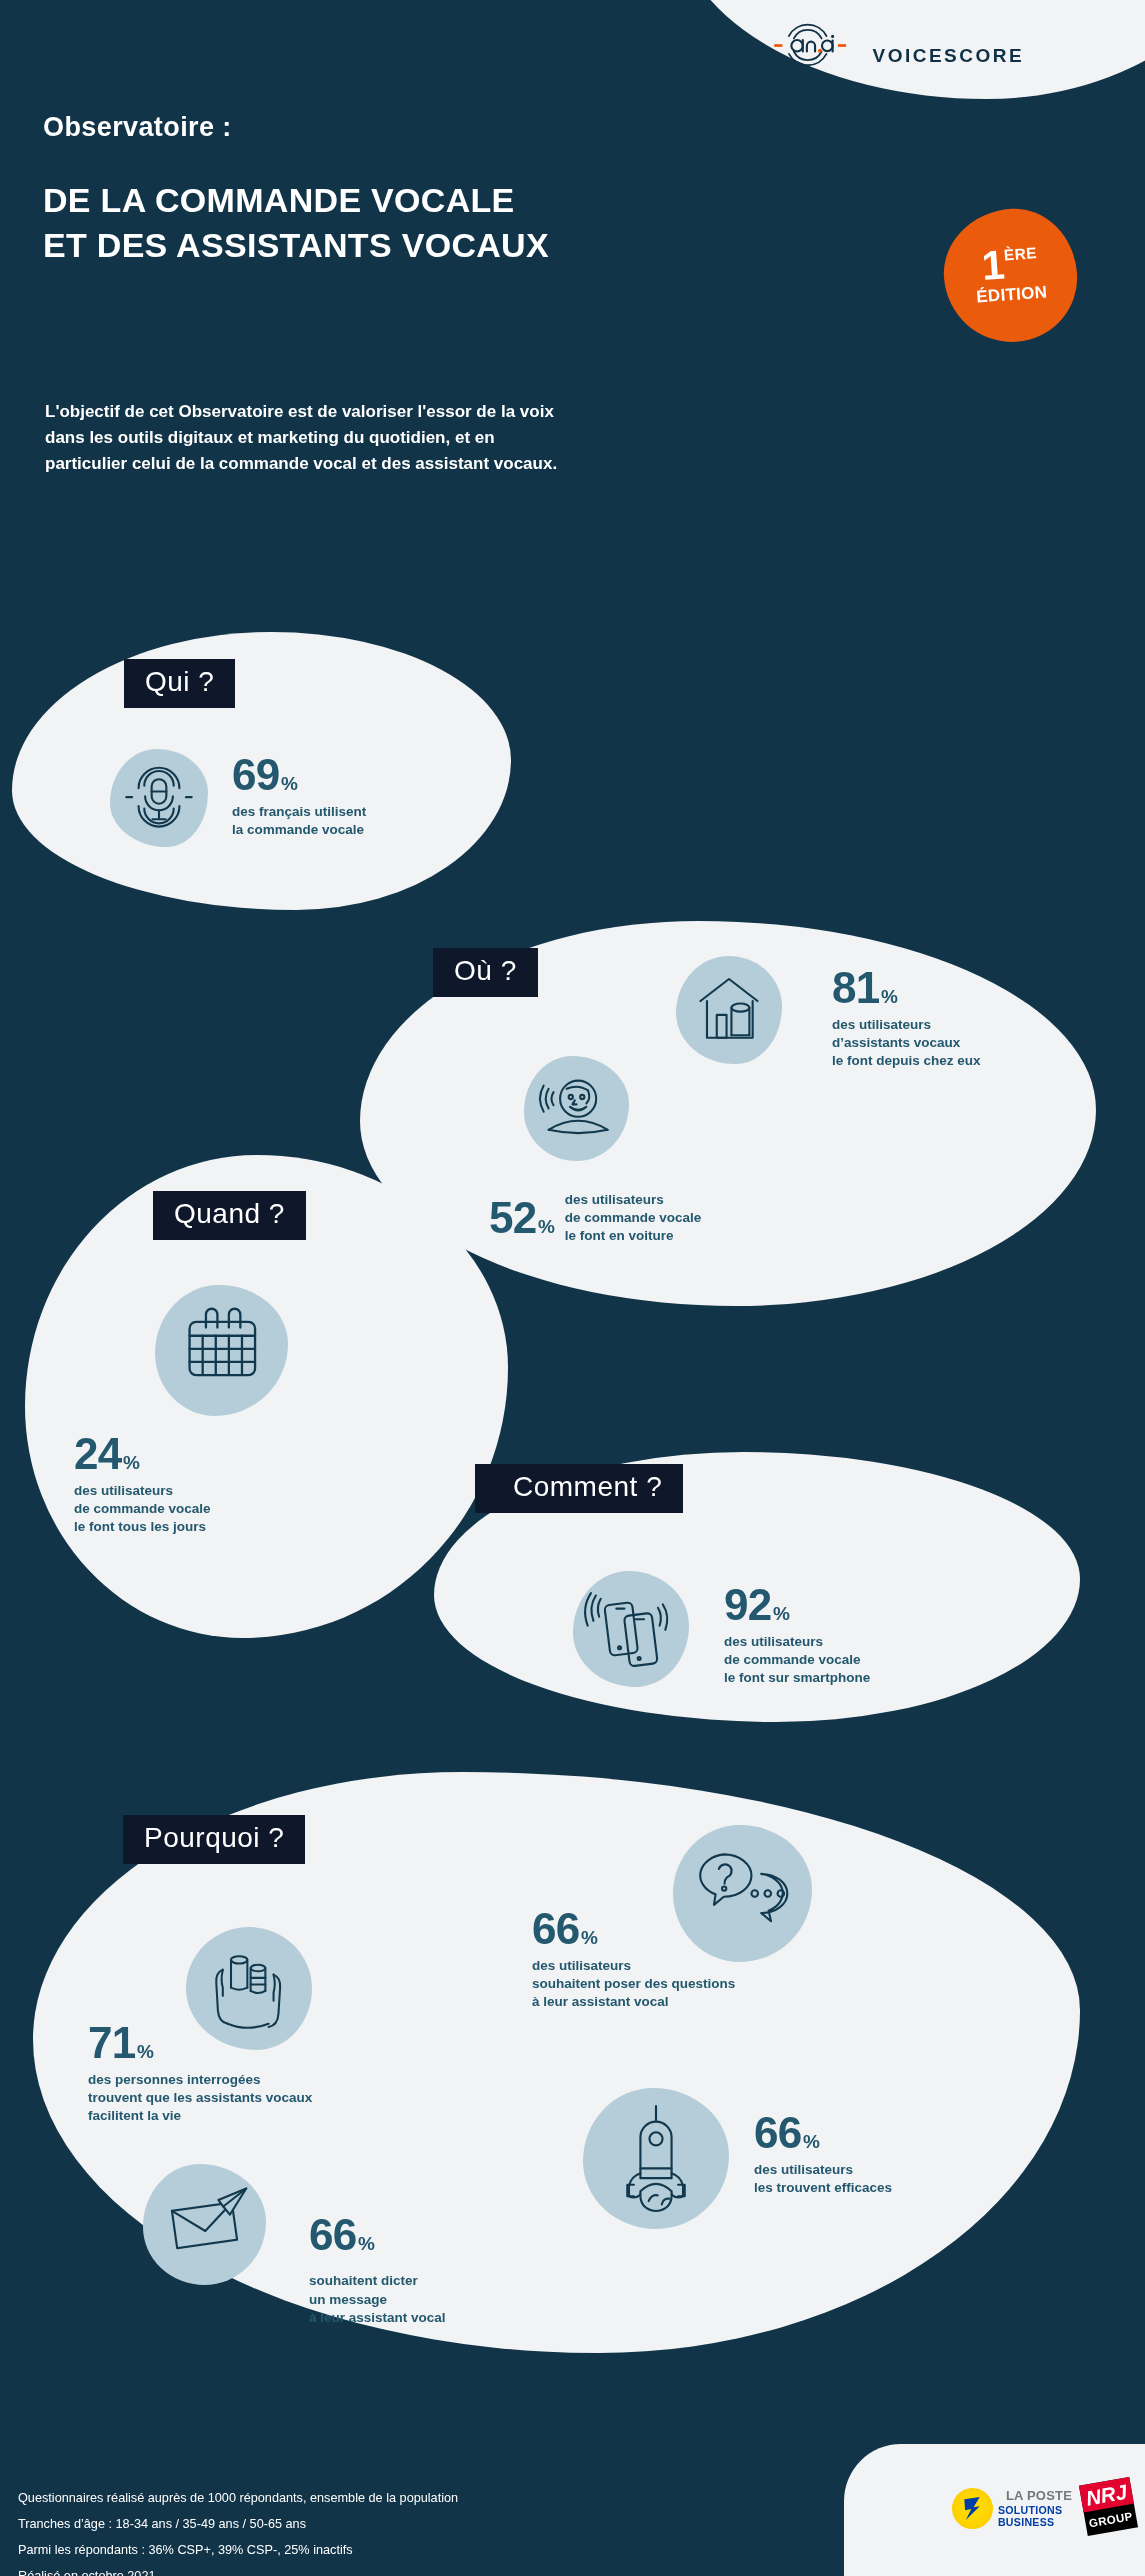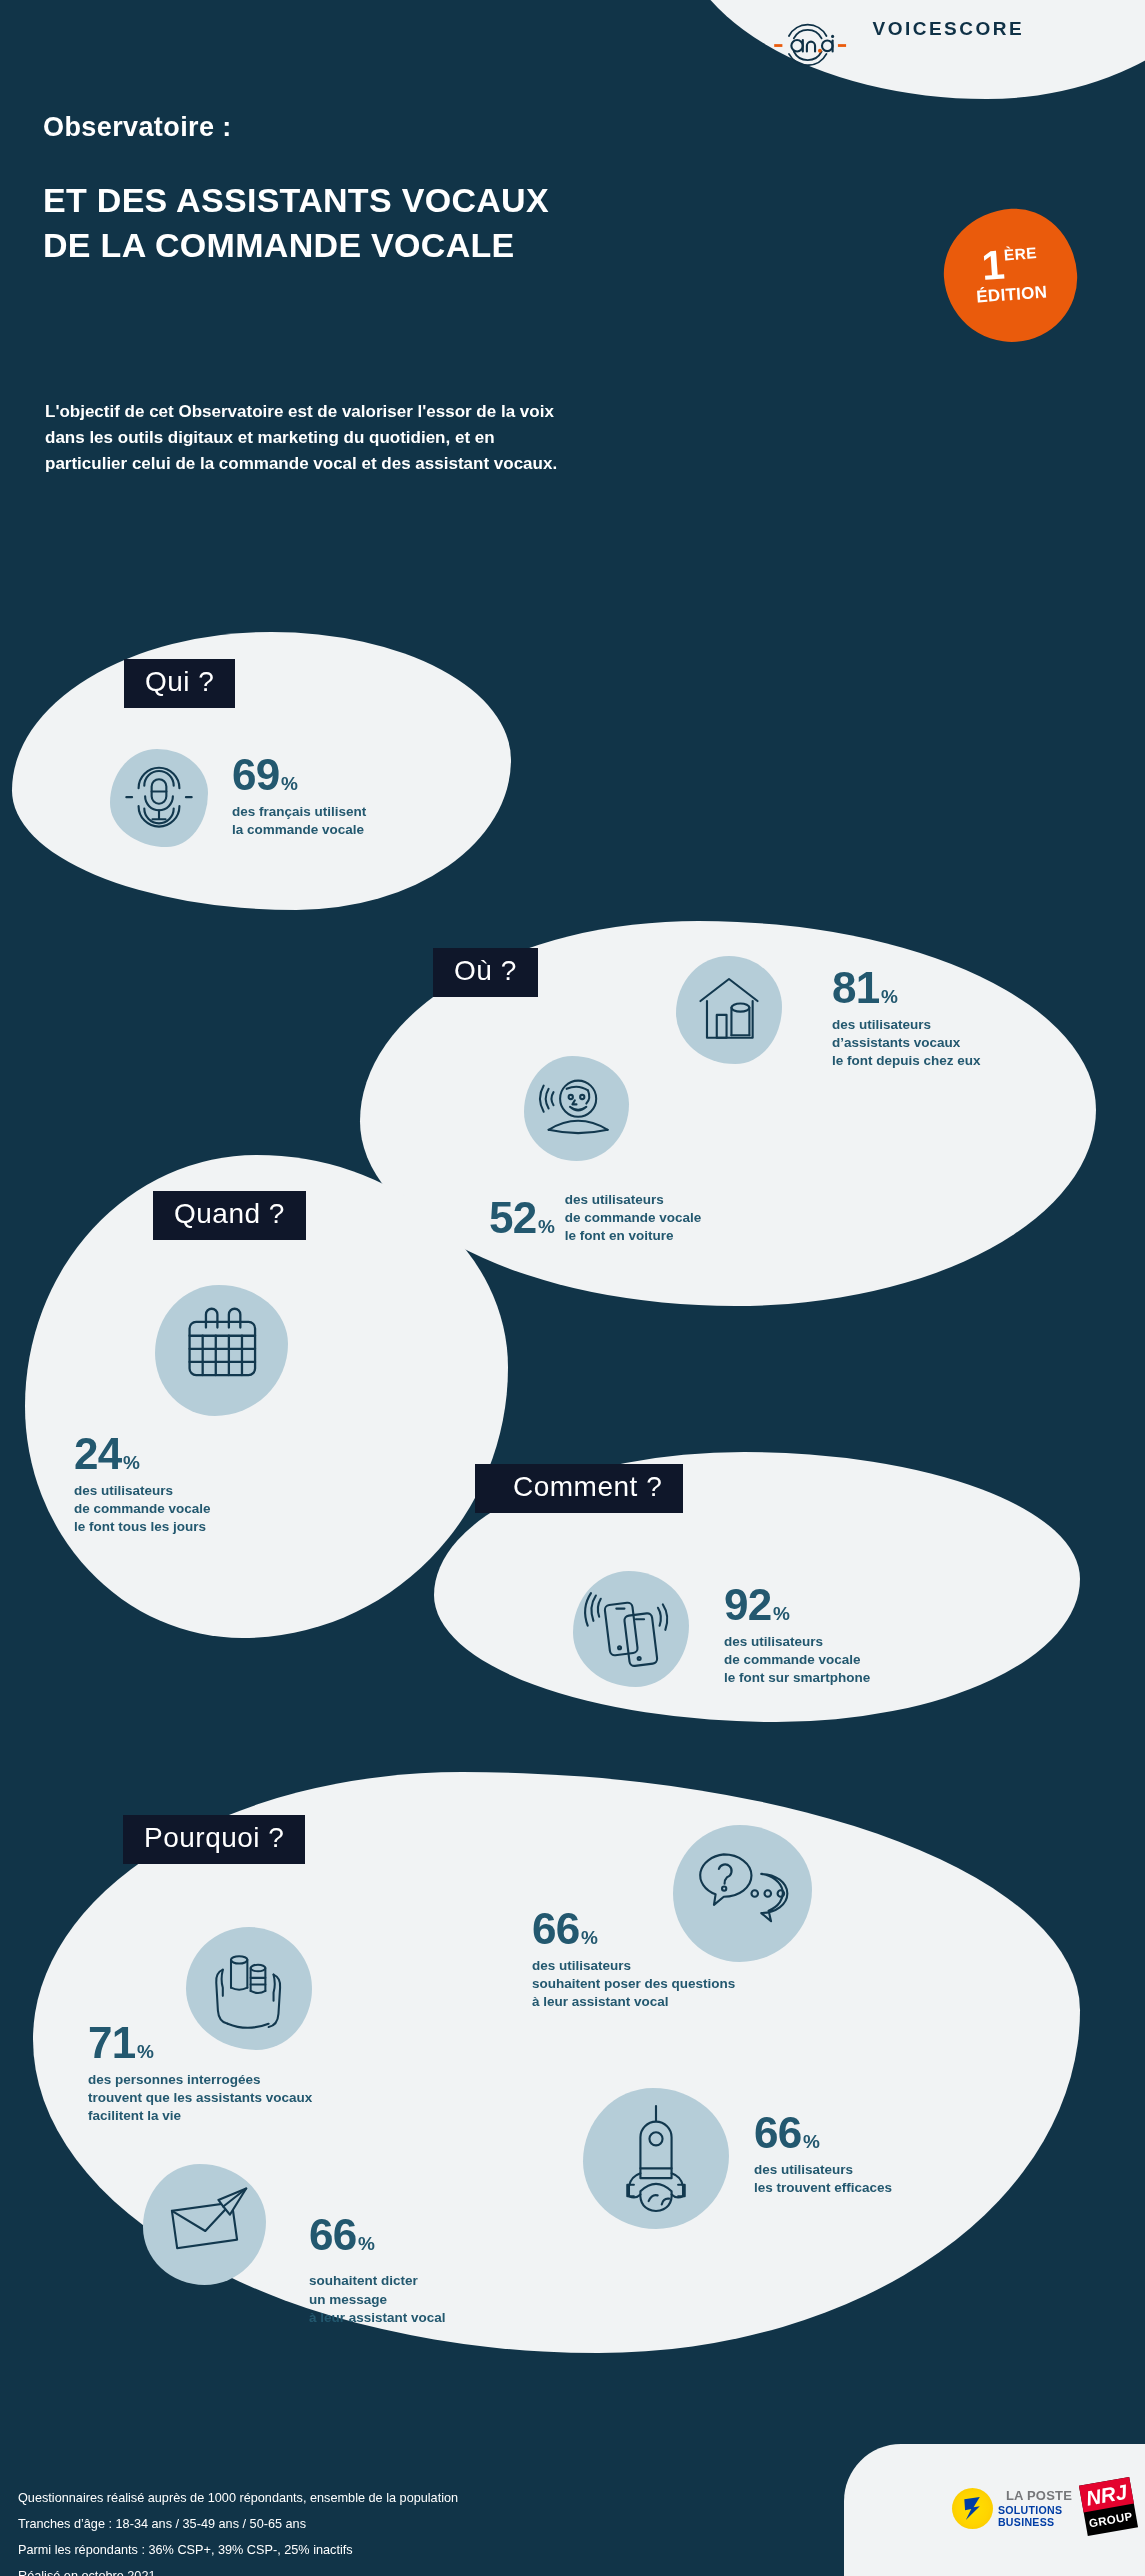--- a/index.html
+++ b/index.html
@@ -31,21 +31,21 @@
     height: 205px;
     background: #f1f3f4;
     border-radius: 0 0 50% 50% / 0 0 100% 100%;
     border-bottom-left-radius: 60% 100%;
   }
   .logo-row {
     position: absolute;
     top: 18px;
     left: 769px;
     display: flex;
-    align-items: flex-start;
+    align-items: flex-end;
     gap: 6.5px;
   }
   .logo-mark { display: block; }
   .logo-word {
     color: #0f3146;
     font-weight: bold;
     font-size: 19px;
     letter-spacing: 2.5px;
   }
 
@@ -269,22 +269,22 @@
       <circle cx="62" cy="40" r="2.4" fill="#ea5b0c"></circle>
       <circle cx="77.5" cy="22.5" r="1.9" fill="#0f3146"></circle>
       <rect x="6" y="32" width="10" height="3.4" fill="#ea5b0c"></rect>
       <rect x="84" y="32" width="10" height="3.4" fill="#ea5b0c"></rect>
     </svg>
     <span class="logo-word">VOICESCORE</span>
   </div>
 
   <div class="kicker">Observatoire :</div>
   <div class="headline">
+    <div>DE LA COMMANDE VOCALE</div>
     <div>ET DES ASSISTANTS VOCAUX</div>
-    <div>DE LA COMMANDE VOCALE</div>
   </div>
   <div class="intro">L'objectif de cet Observatoire est de valoriser l'essor de la voix dans les outils digitaux et marketing du quotidien, et en particulier celui de la commande vocal et des assistant vocaux.</div>
 
   <div class="badge">
     <div class="b1">
       <span class="num">1</span>
       <span class="sup">ÈRE</span>
     </div>
     <div class="b2">ÉDITION</div>
   </div>

